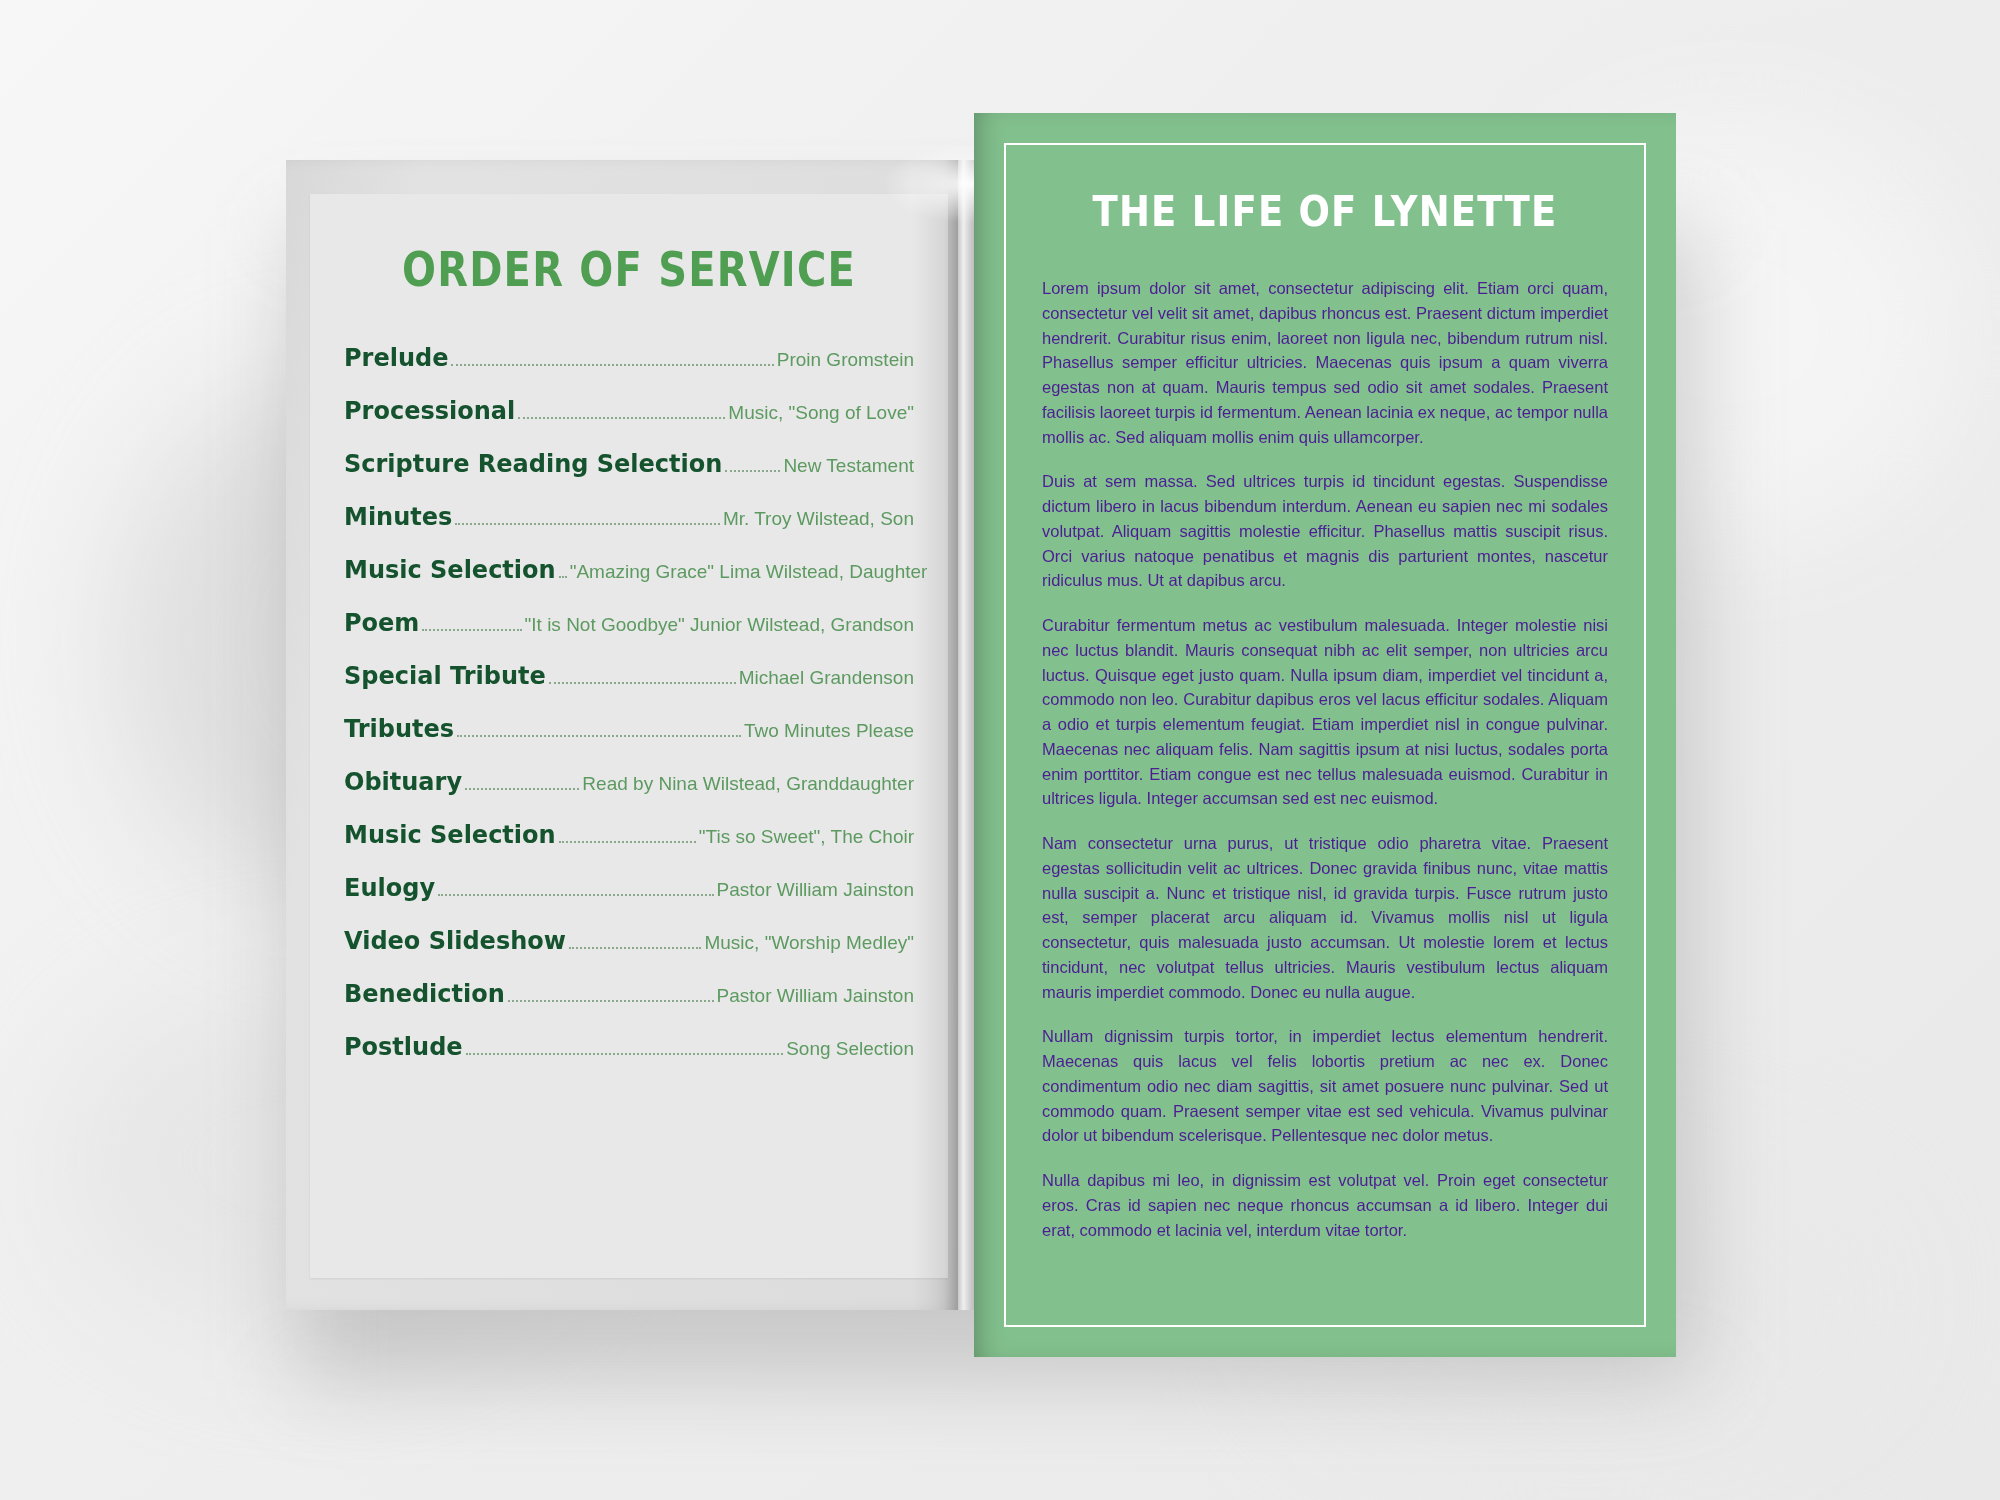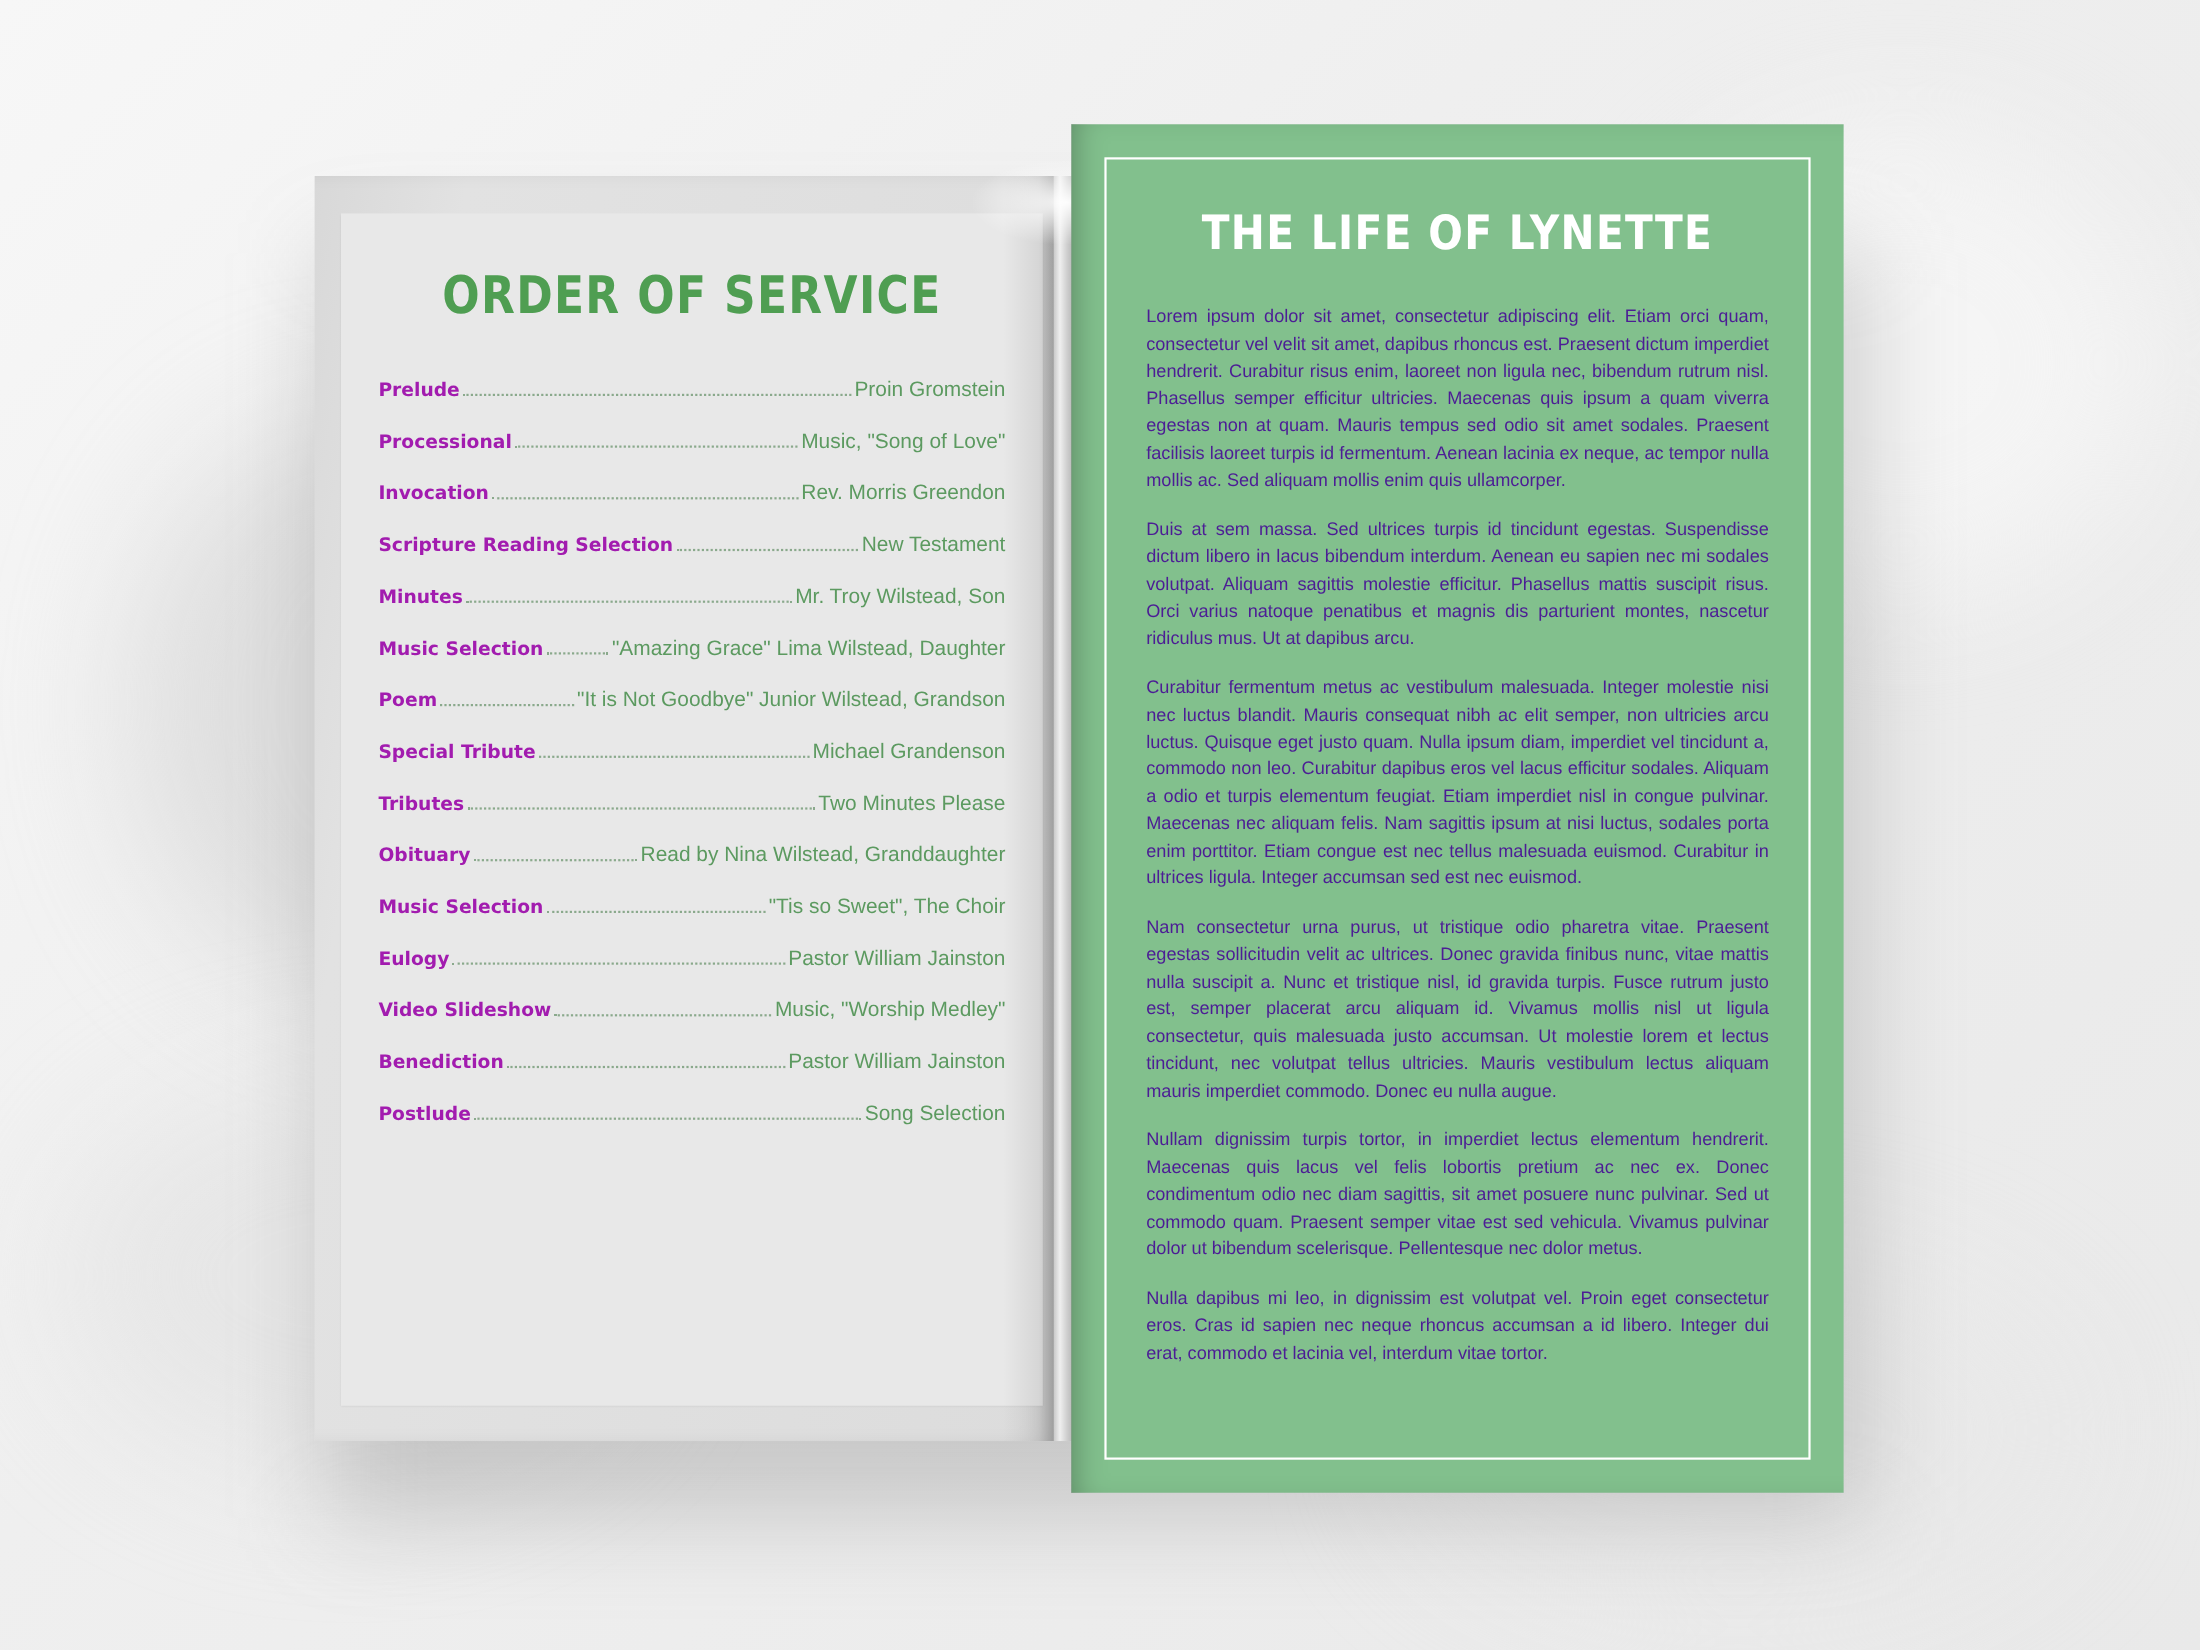--- a/index.html
+++ b/index.html
@@ -100,23 +100,23 @@
   .order-list {
     margin: 56px 34px 0 34px;
   }
   .order-row {
     display: flex;
     align-items: baseline;
     margin-bottom: 25px;
     white-space: nowrap;
   }
   .order-label {
-    color: #a21caf;
+    color: #14532d;
     font-weight: bold;
-    font-size: 17px;
+    font-size: 24px;
     font-family: "DejaVu Sans", sans-serif;
     flex: 0 0 auto;
   }
   .order-dots {
     flex: 1 1 auto;
     border-bottom: 2px dotted #8aa98c;
     margin: 0 3px 5px 3px;
     min-width: 8px;
     height: 1px;
   }
@@ -203,25 +203,20 @@
         <div class="order-list">
           <div class="order-row">
             <span class="order-label">Prelude</span>
             <span class="order-dots"></span>
             <span class="order-value">Proin Gromstein</span>
           </div>
           <div class="order-row">
             <span class="order-label">Processional</span>
             <span class="order-dots"></span>
             <span class="order-value">Music, "Song of Love"</span>
-          </div>
-          <div class="order-row">
-            <span class="order-label">Invocation</span>
-            <span class="order-dots"></span>
-            <span class="order-value">Rev. Morris Greendon</span>
           </div>
           <div class="order-row">
             <span class="order-label">Scripture Reading Selection</span>
             <span class="order-dots"></span>
             <span class="order-value">New Testament</span>
           </div>
           <div class="order-row">
             <span class="order-label">Minutes</span>
             <span class="order-dots"></span>
             <span class="order-value">Mr. Troy Wilstead, Son</span>

